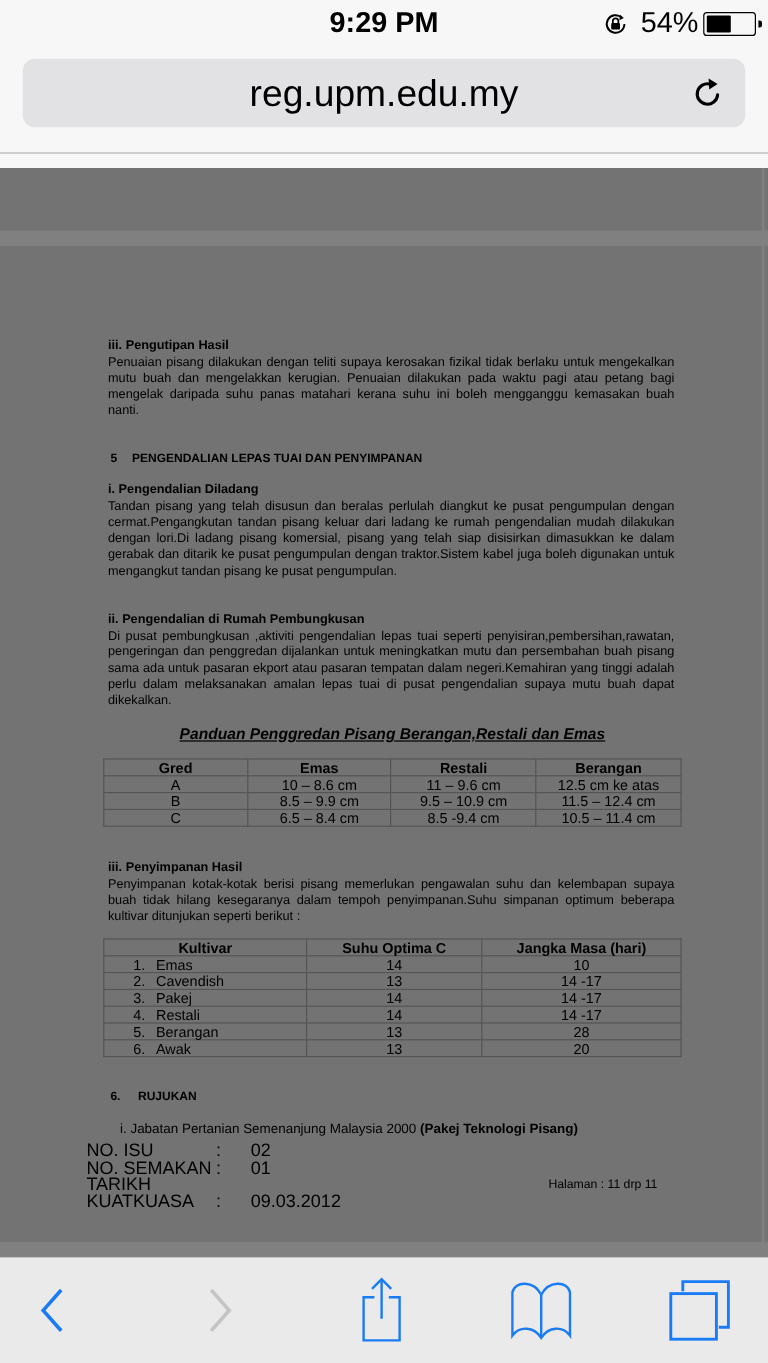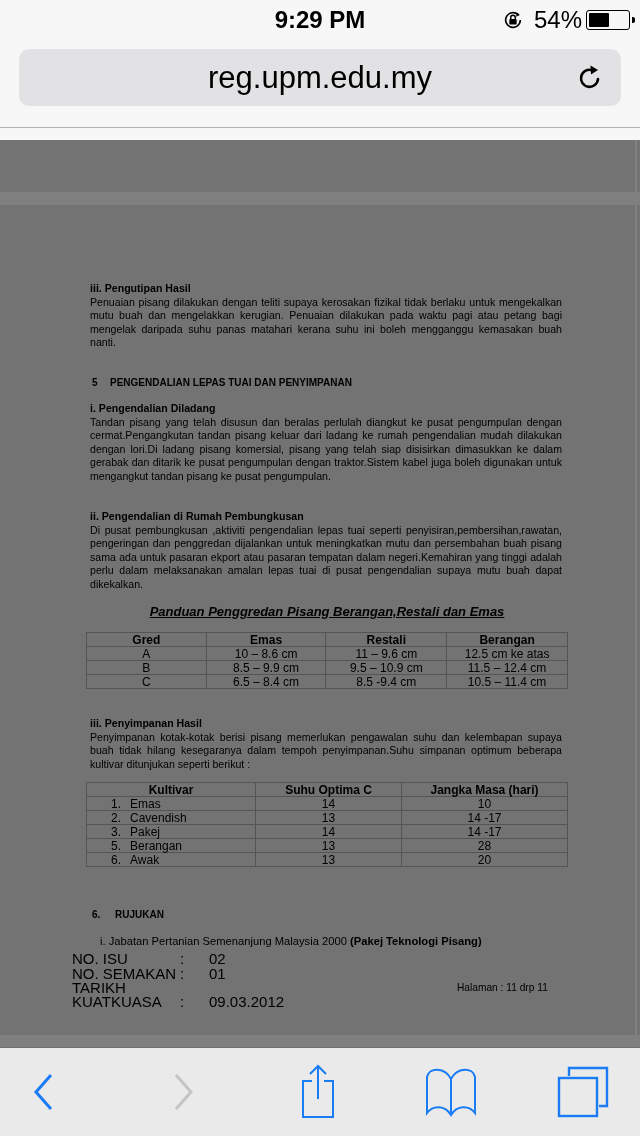--- a/index.html
+++ b/index.html
@@ -173,20 +173,25 @@
               <td class="left"><span class="n">2.</span><span>Cavendish</span></td>
               <td>13</td>
               <td>14 -17</td>
             </tr>
             <tr>
               <td class="left"><span class="n">3.</span><span>Pakej</span></td>
               <td>14</td>
               <td>14 -17</td>
             </tr>
             <tr>
+              <td class="left"><span class="n">4.</span><span>Restali</span></td>
+              <td>14</td>
+              <td>14 -17</td>
+            </tr>
+            <tr>
               <td class="left"><span class="n">5.</span><span>Berangan</span></td>
               <td>13</td>
               <td>28</td>
             </tr>
             <tr>
               <td class="left"><span class="n">6.</span><span>Awak</span></td>
               <td>13</td>
               <td>20</td>
             </tr>
           </tbody>

